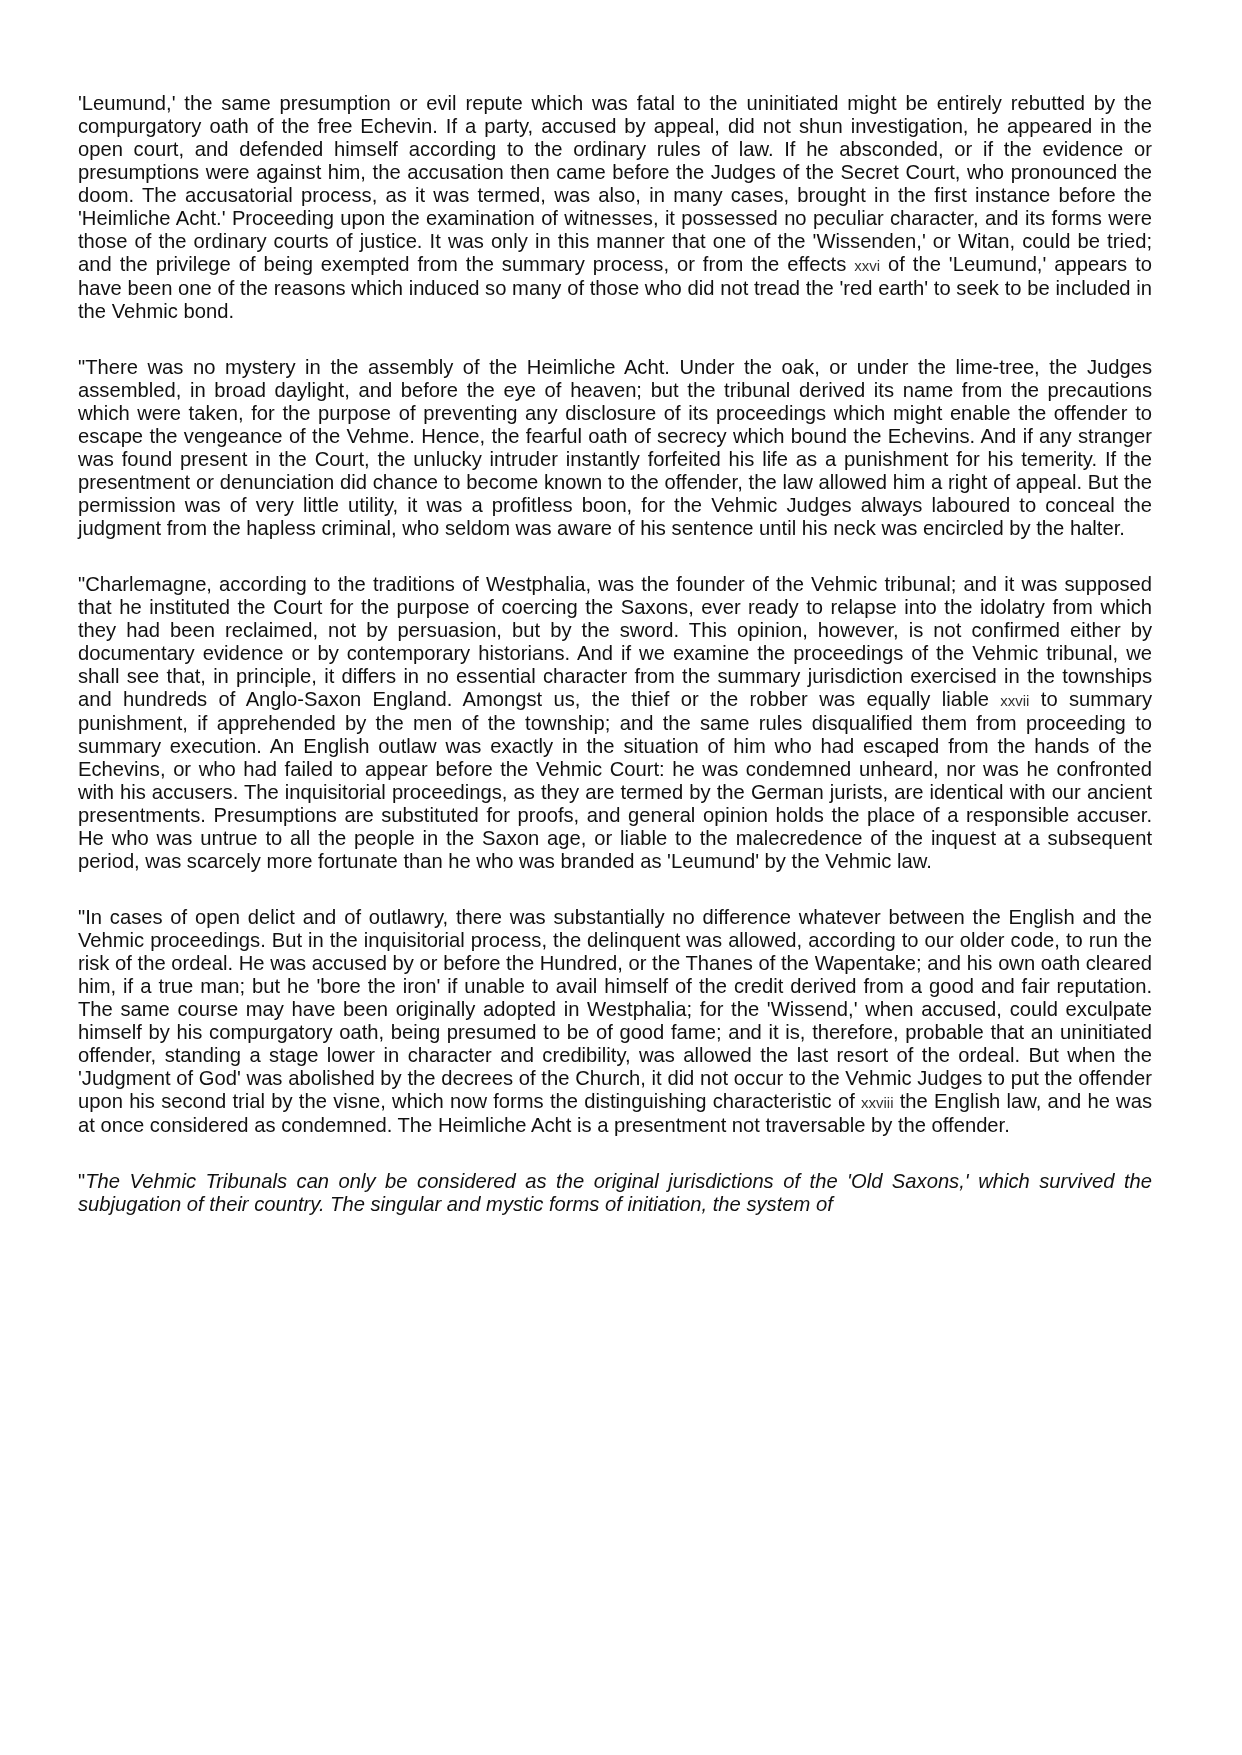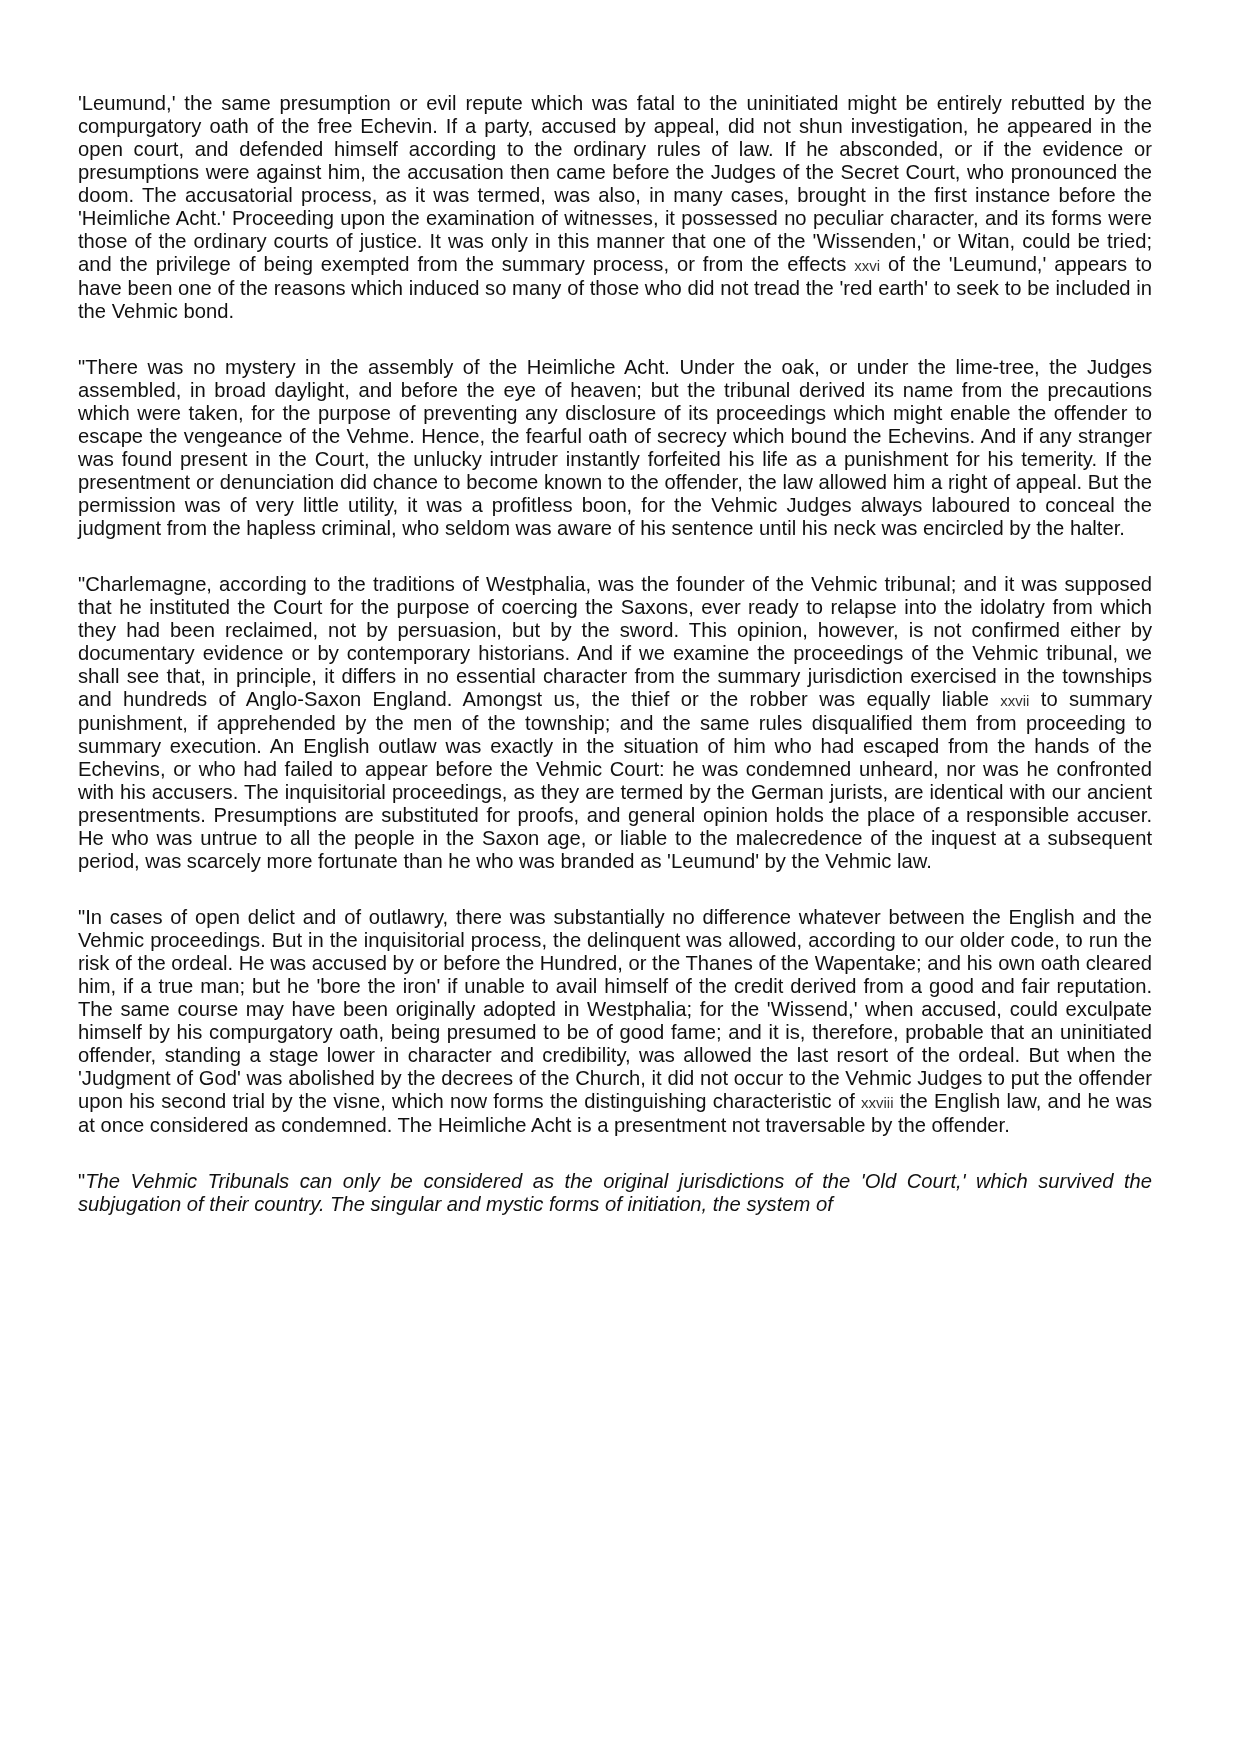--- a/index.html
+++ b/index.html
@@ -41,15 +41,15 @@
 <div class="page">
 
   <p class="para"><span>'Leumund,' the same presumption or evil repute which was fatal to the uninitiated might be entirely rebutted by the compurgatory oath of the free Echevin. If a party, accused by appeal, did not shun investigation, he appeared in the open court, and defended himself according to the ordinary rules of law. If he absconded, or if the evidence or presumptions were against him, the accusation then came before the Judges of the Secret Court, who pronounced the doom. The accusatorial process, as it was termed, was also, in many cases, brought in the first instance before the 'Heimliche Acht.' Proceeding upon the examination of witnesses, it possessed no peculiar character, and its forms were those of the ordinary courts of justice. It was only in this manner that one of the 'Wissenden,' or Witan, could be tried; and the privilege of being exempted from the summary process, or from the effects </span><span class="pagenum">xxvi</span><span> of the 'Leumund,' appears to have been one of the reasons which induced so many of those who did not tread the 'red earth' to seek to be included in the Vehmic bond.</span></p>
 
   <p class="para"><span>"There was no mystery in the assembly of the Heimliche Acht. Under the oak, or under the lime-tree, the Judges assembled, in broad daylight, and before the eye of heaven; but the tribunal derived its name from the precautions which were taken, for the purpose of preventing any disclosure of its proceedings which might enable the offender to escape the vengeance of the Vehme. Hence, the fearful oath of secrecy which bound the Echevins. And if any stranger was found present in the Court, the unlucky intruder instantly forfeited his life as a punishment for his temerity. If the presentment or denunciation did chance to become known to the offender, the law allowed him a right of appeal. But the permission was of very little utility, it was a profitless boon, for the Vehmic Judges always laboured to conceal the judgment from the hapless criminal, who seldom was aware of his sentence until his neck was encircled by the halter.</span></p>
 
   <p class="para"><span>"Charlemagne, according to the traditions of Westphalia, was the founder of the Vehmic tribunal; and it was supposed that he instituted the Court for the purpose of coercing the Saxons, ever ready to relapse into the idolatry from which they had been reclaimed, not by persuasion, but by the sword. This opinion, however, is not confirmed either by documentary evidence or by contemporary historians. And if we examine the proceedings of the Vehmic tribunal, we shall see that, in principle, it differs in no essential character from the summary jurisdiction exercised in the townships and hundreds of Anglo-Saxon England. Amongst us, the thief or the robber was equally liable </span><span class="pagenum">xxvii</span><span> to summary punishment, if apprehended by the men of the township; and the same rules disqualified them from proceeding to summary execution. An English outlaw was exactly in the situation of him who had escaped from the hands of the Echevins, or who had failed to appear before the Vehmic Court: he was condemned unheard, nor was he confronted with his accusers. The inquisitorial proceedings, as they are termed by the German jurists, are identical with our ancient presentments. Presumptions are substituted for proofs, and general opinion holds the place of a responsible accuser. He who was untrue to all the people in the Saxon age, or liable to the malecredence of the inquest at a subsequent period, was scarcely more fortunate than he who was branded as 'Leumund' by the Vehmic law.</span></p>
 
   <p class="para"><span>"In cases of open delict and of outlawry, there was substantially no difference whatever between the English and the Vehmic proceedings. But in the inquisitorial process, the delinquent was allowed, according to our older code, to run the risk of the ordeal. He was accused by or before the Hundred, or the Thanes of the Wapentake; and his own oath cleared him, if a true man; but he 'bore the iron' if unable to avail himself of the credit derived from a good and fair reputation. The same course may have been originally adopted in Westphalia; for the 'Wissend,' when accused, could exculpate himself by his compurgatory oath, being presumed to be of good fame; and it is, therefore, probable that an uninitiated offender, standing a stage lower in character and credibility, was allowed the last resort of the ordeal. But when the 'Judgment of God' was abolished by the decrees of the Church, it did not occur to the Vehmic Judges to put the offender upon his second trial by the visne, which now forms the distinguishing characteristic of </span><span class="pagenum">xxviii</span><span> the English law, and he was at once considered as condemned. The Heimliche Acht is a presentment not traversable by the offender.</span></p>
 
-  <p class="para last"><span>"</span><span class="italic-body">The Vehmic Tribunals can only be considered as the original jurisdictions of the 'Old Court,' which survived the subjugation of their country. The singular and mystic forms of initiation, the system of</span></p>
+  <p class="para last"><span>"</span><span class="italic-body">The Vehmic Tribunals can only be considered as the original jurisdictions of the 'Old Saxons,' which survived the subjugation of their country. The singular and mystic forms of initiation, the system of</span></p>
 
 </div>
 
 </body></html>

